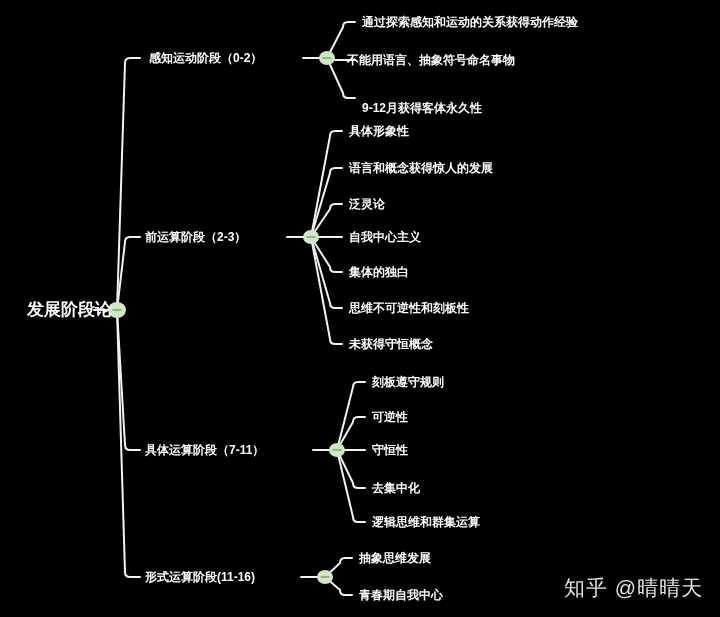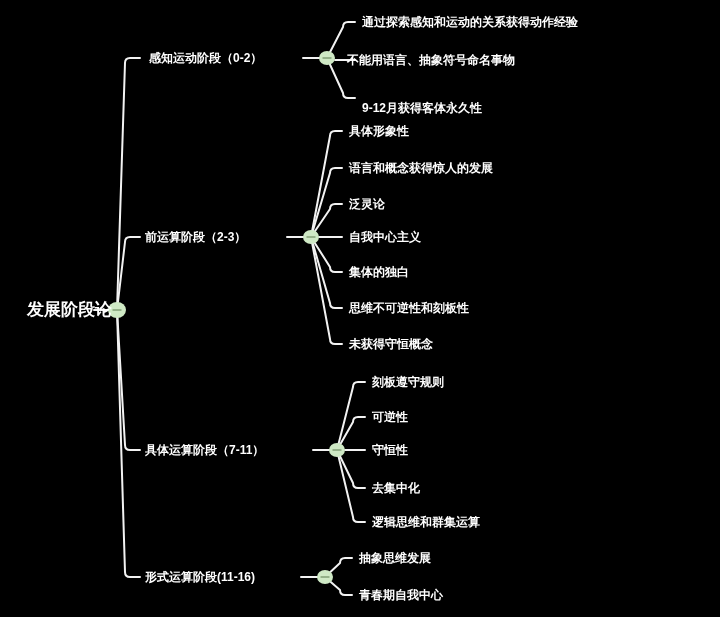--- a/index.html
+++ b/index.html
@@ -81,13 +81,14 @@
       <div class="node" style="left: 372px; top: 382px;">刻板遵守规则</div>
       <div class="node" style="left: 372px; top: 417px;">可逆性</div>
       <div class="node" style="left: 372px; top: 450px;">守恒性</div>
       <div class="node" style="left: 372px; top: 488px;">去集中化</div>
       <div class="node" style="left: 372px; top: 522px;">逻辑思维和群集运算</div>
       <div class="node" style="left: 145px; top: 577px;">形式运算阶段(11-16)</div>
       <div class="node" style="left: 359px; top: 558px;">抽象思维发展</div>
       <div class="node" style="left: 359px; top: 595px;">青春期自我中心</div>
     </div>
 
+  <div class="watermark" id="watermark" style="left: 564px; top: 588px; color: rgb(226, 226, 226);">知乎 @晴晴天</div>
 </div>
 
 </body></html>

